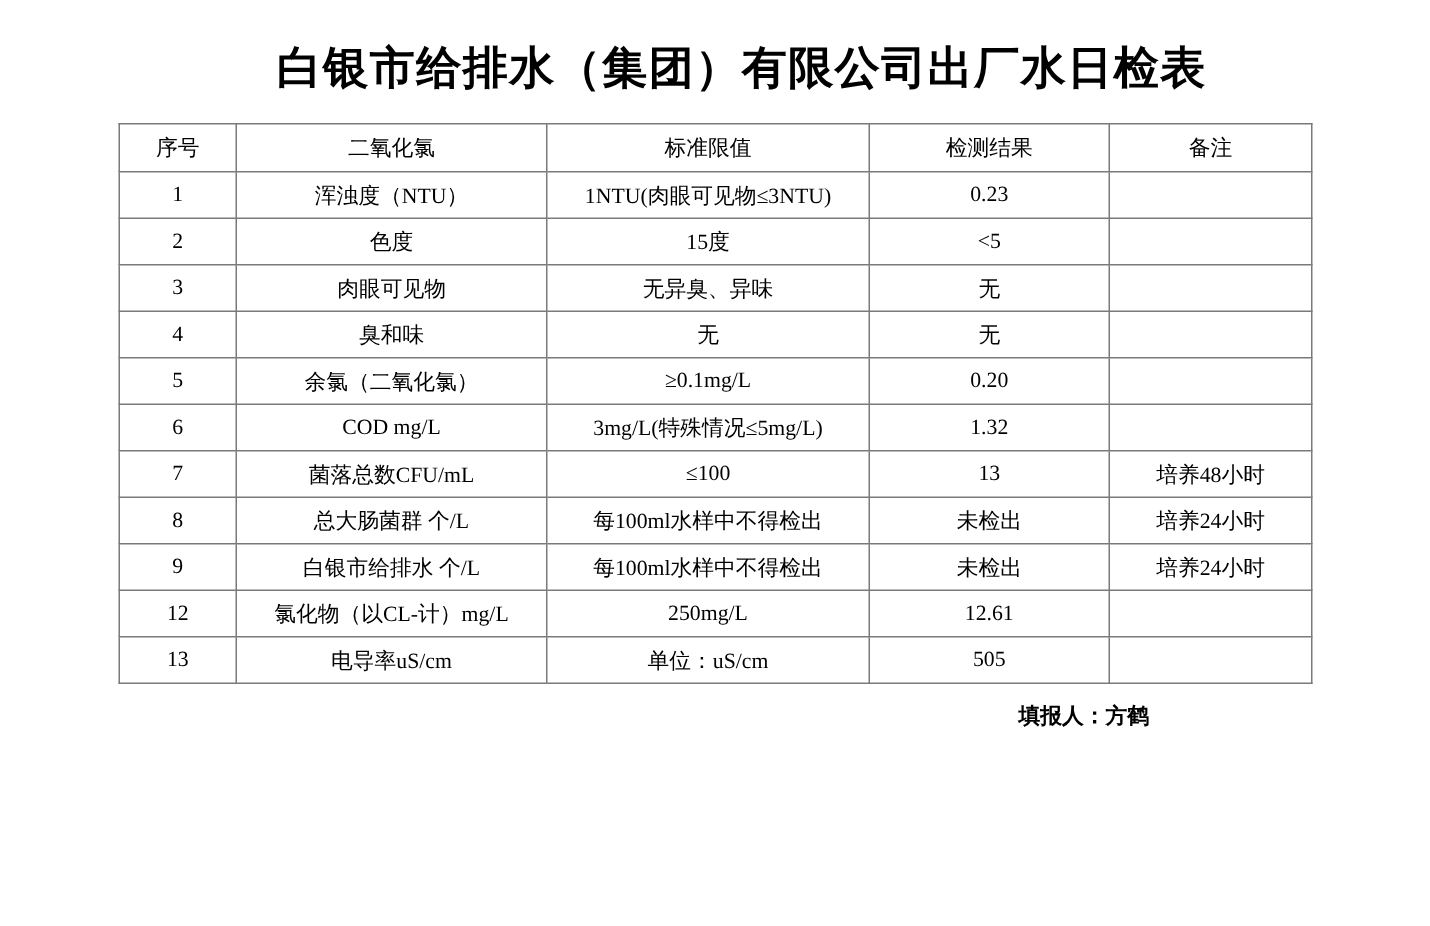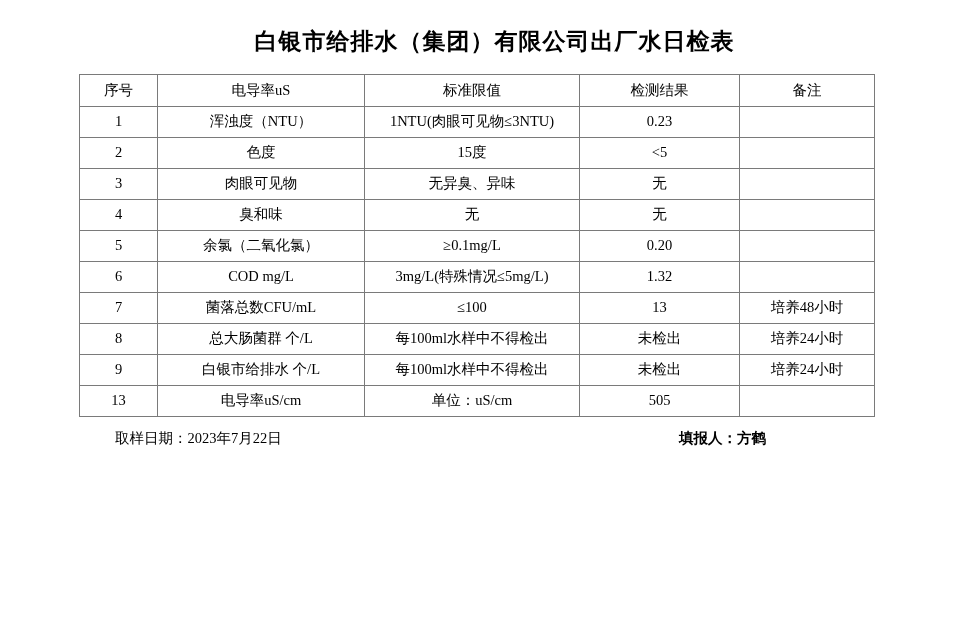--- a/index.html
+++ b/index.html
@@ -16,21 +16,21 @@
   }
   .page {
     position: relative;
     width: 953px;
     height: 617px;
     box-sizing: border-box;
   }
   .title {
     text-align: center;
     font-family: "Liberation Serif", "DejaVu Serif", serif;
-    font-size: 23px;
+    font-size: 30px;
     font-weight: bold;
     letter-spacing: 1px;
     margin-top: 28px;
     margin-bottom: 0;
     line-height: 1.2;
     padding-left: 36px;
   }
   .table-wrap {
     margin: 18px auto 0 auto;
     width: 795px;
@@ -88,21 +88,21 @@
       <colgroup>
         <col class="c0">
           <col class="c1">
           <col class="c2">
           <col class="c3">
           <col class="c4">
       </colgroup>
       <thead>
         <tr>
           <td>序号</td>
-          <td>电导率uS</td>
+          <td>二氧化氯</td>
           <td>标准限值</td>
           <td>检测结果</td>
           <td>备注</td>
         </tr>
       </thead>
       <tbody>
         <tr>
           <td>1</td>
           <td>浑浊度（NTU）</td>
           <td>1NTU(肉眼可见物≤3NTU)</td>
@@ -159,28 +159,34 @@
           <td>培养24小时</td>
         </tr>
         <tr>
           <td>9</td>
           <td>白银市给排水 个/L</td>
           <td>每100ml水样中不得检出</td>
           <td>未检出</td>
           <td>培养24小时</td>
         </tr>
         <tr>
+          <td>12</td>
+          <td>氯化物（以CL-计）mg/L</td>
+          <td>250mg/L</td>
+          <td>12.61</td>
+          <td></td>
+        </tr>
+        <tr>
           <td>13</td>
           <td>电导率uS/cm</td>
           <td>单位：uS/cm</td>
           <td>505</td>
           <td></td>
         </tr>
       </tbody>
     </table>
   </div>
 
   <div class="footer">
-    <span class="f-item f-sample">取样日期：2023年7月22日</span>
     <span class="f-item f-filler">填报人：方鹤</span>
   </div>
 
 </div>
 
 </body></html>

